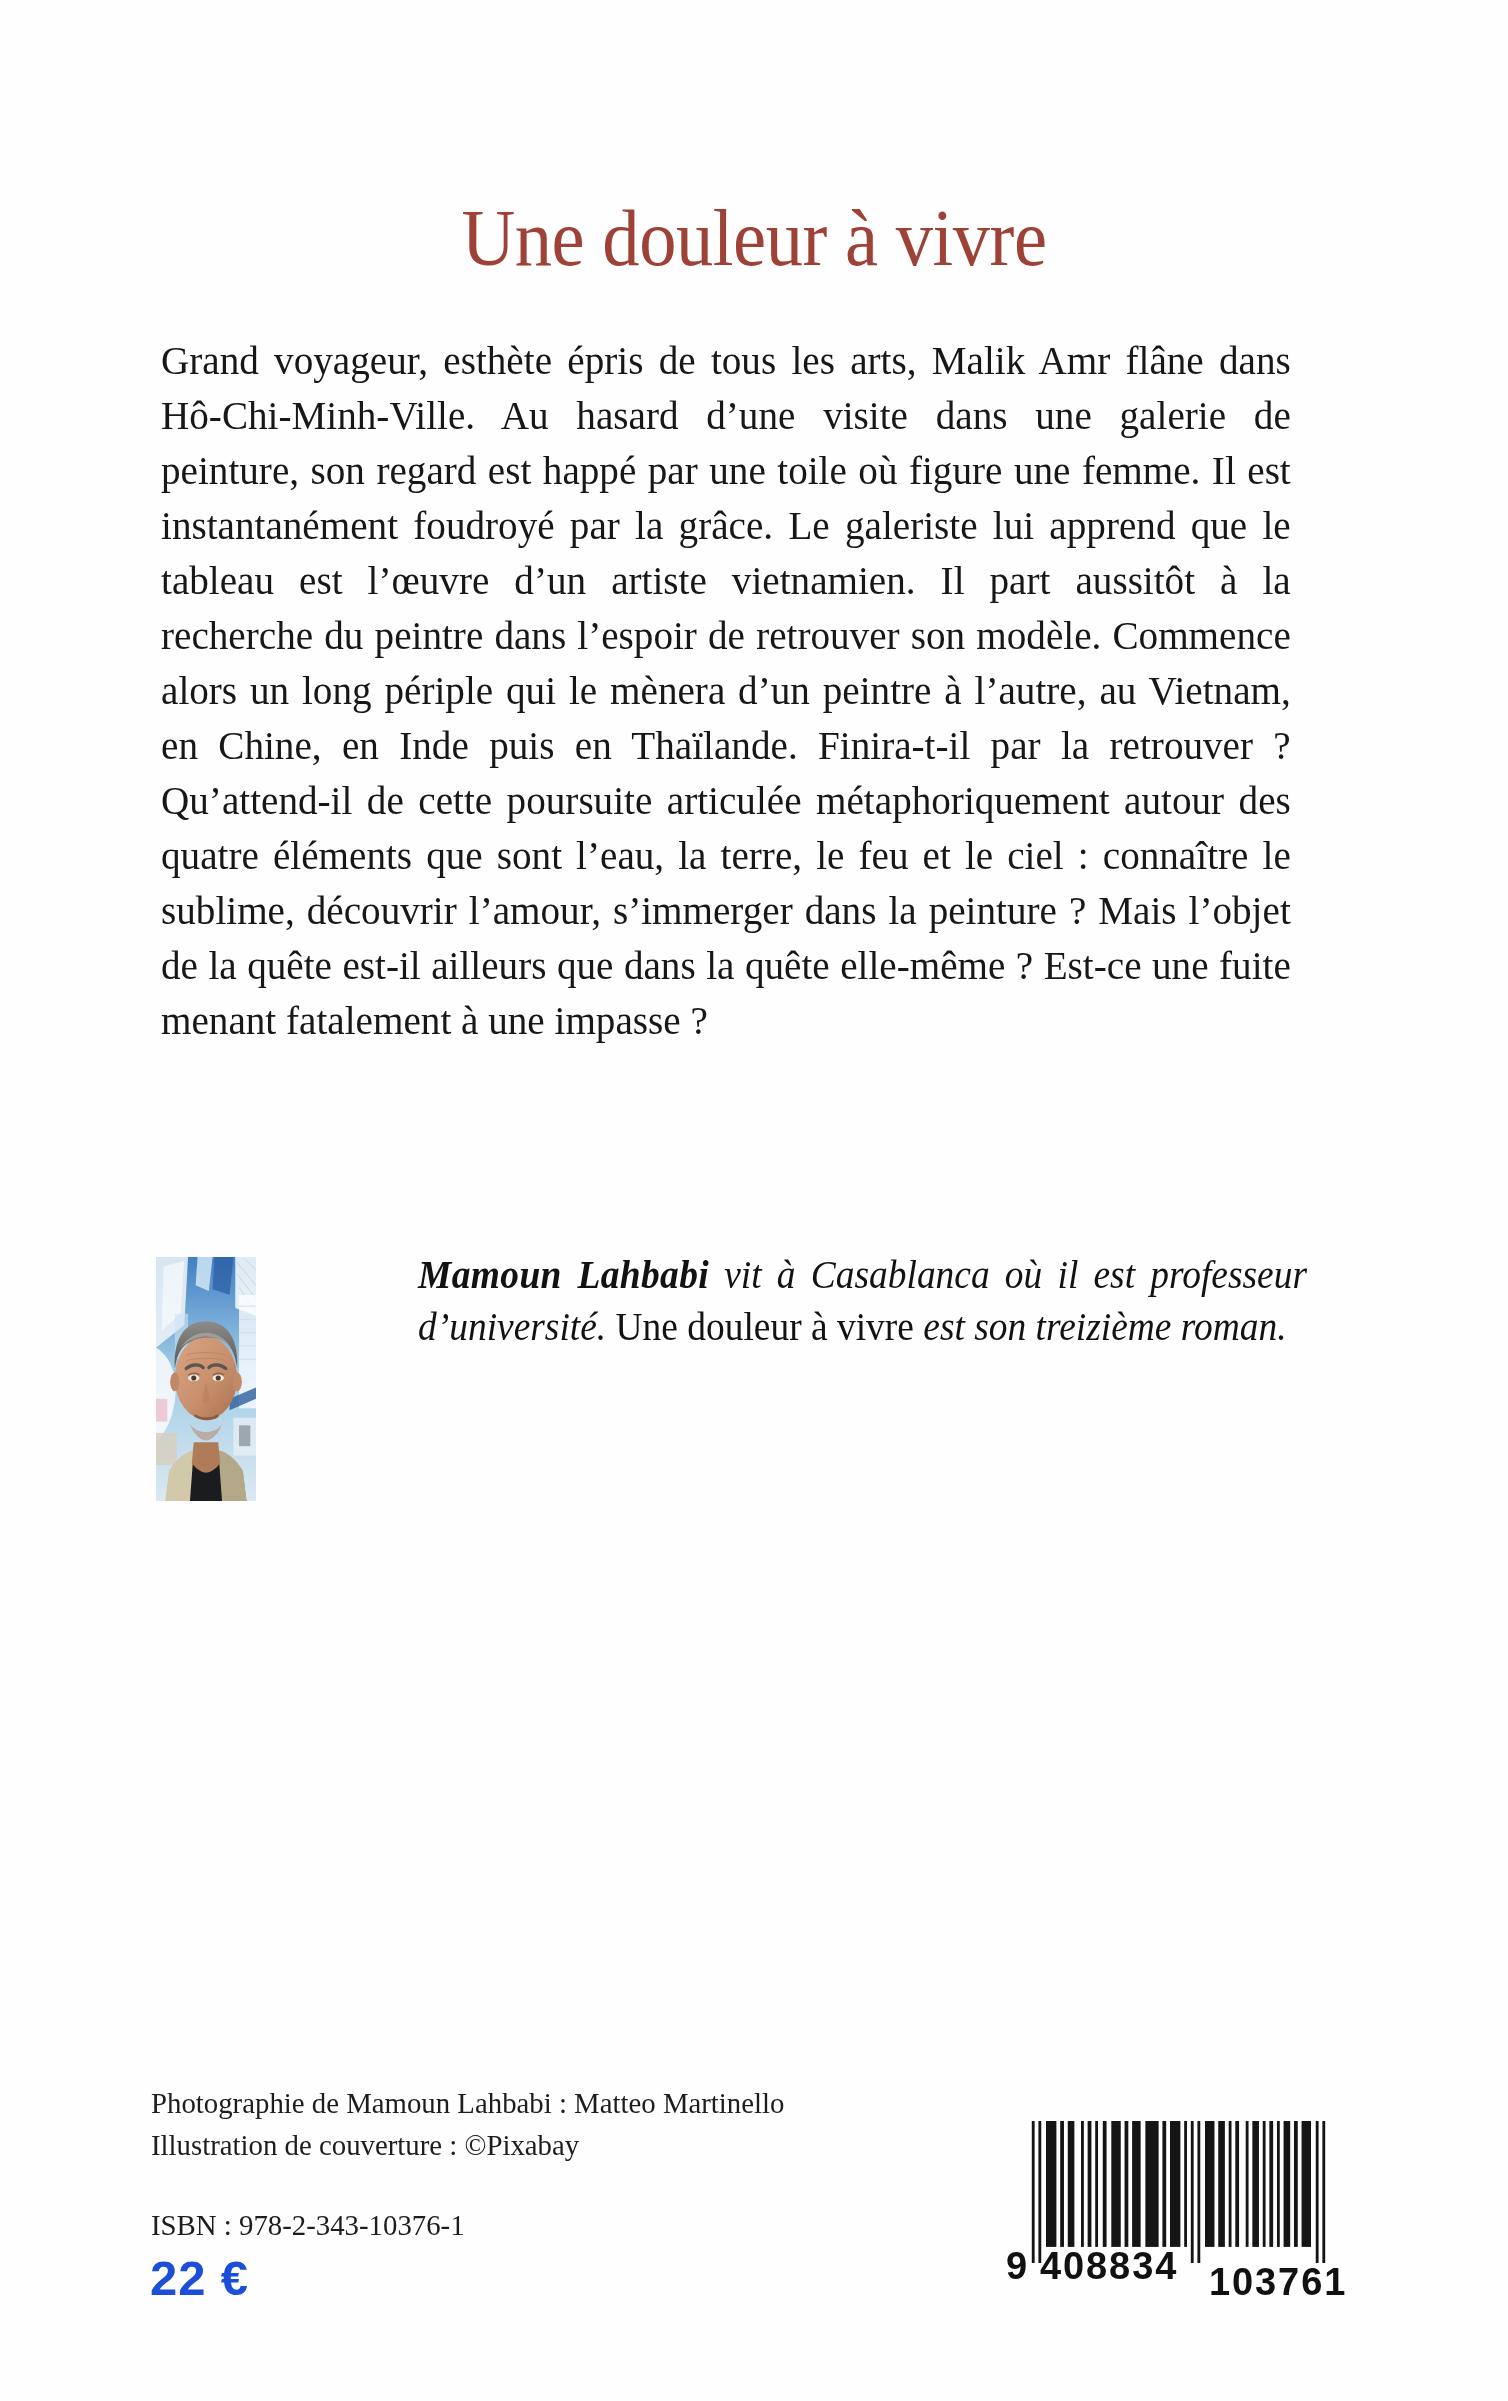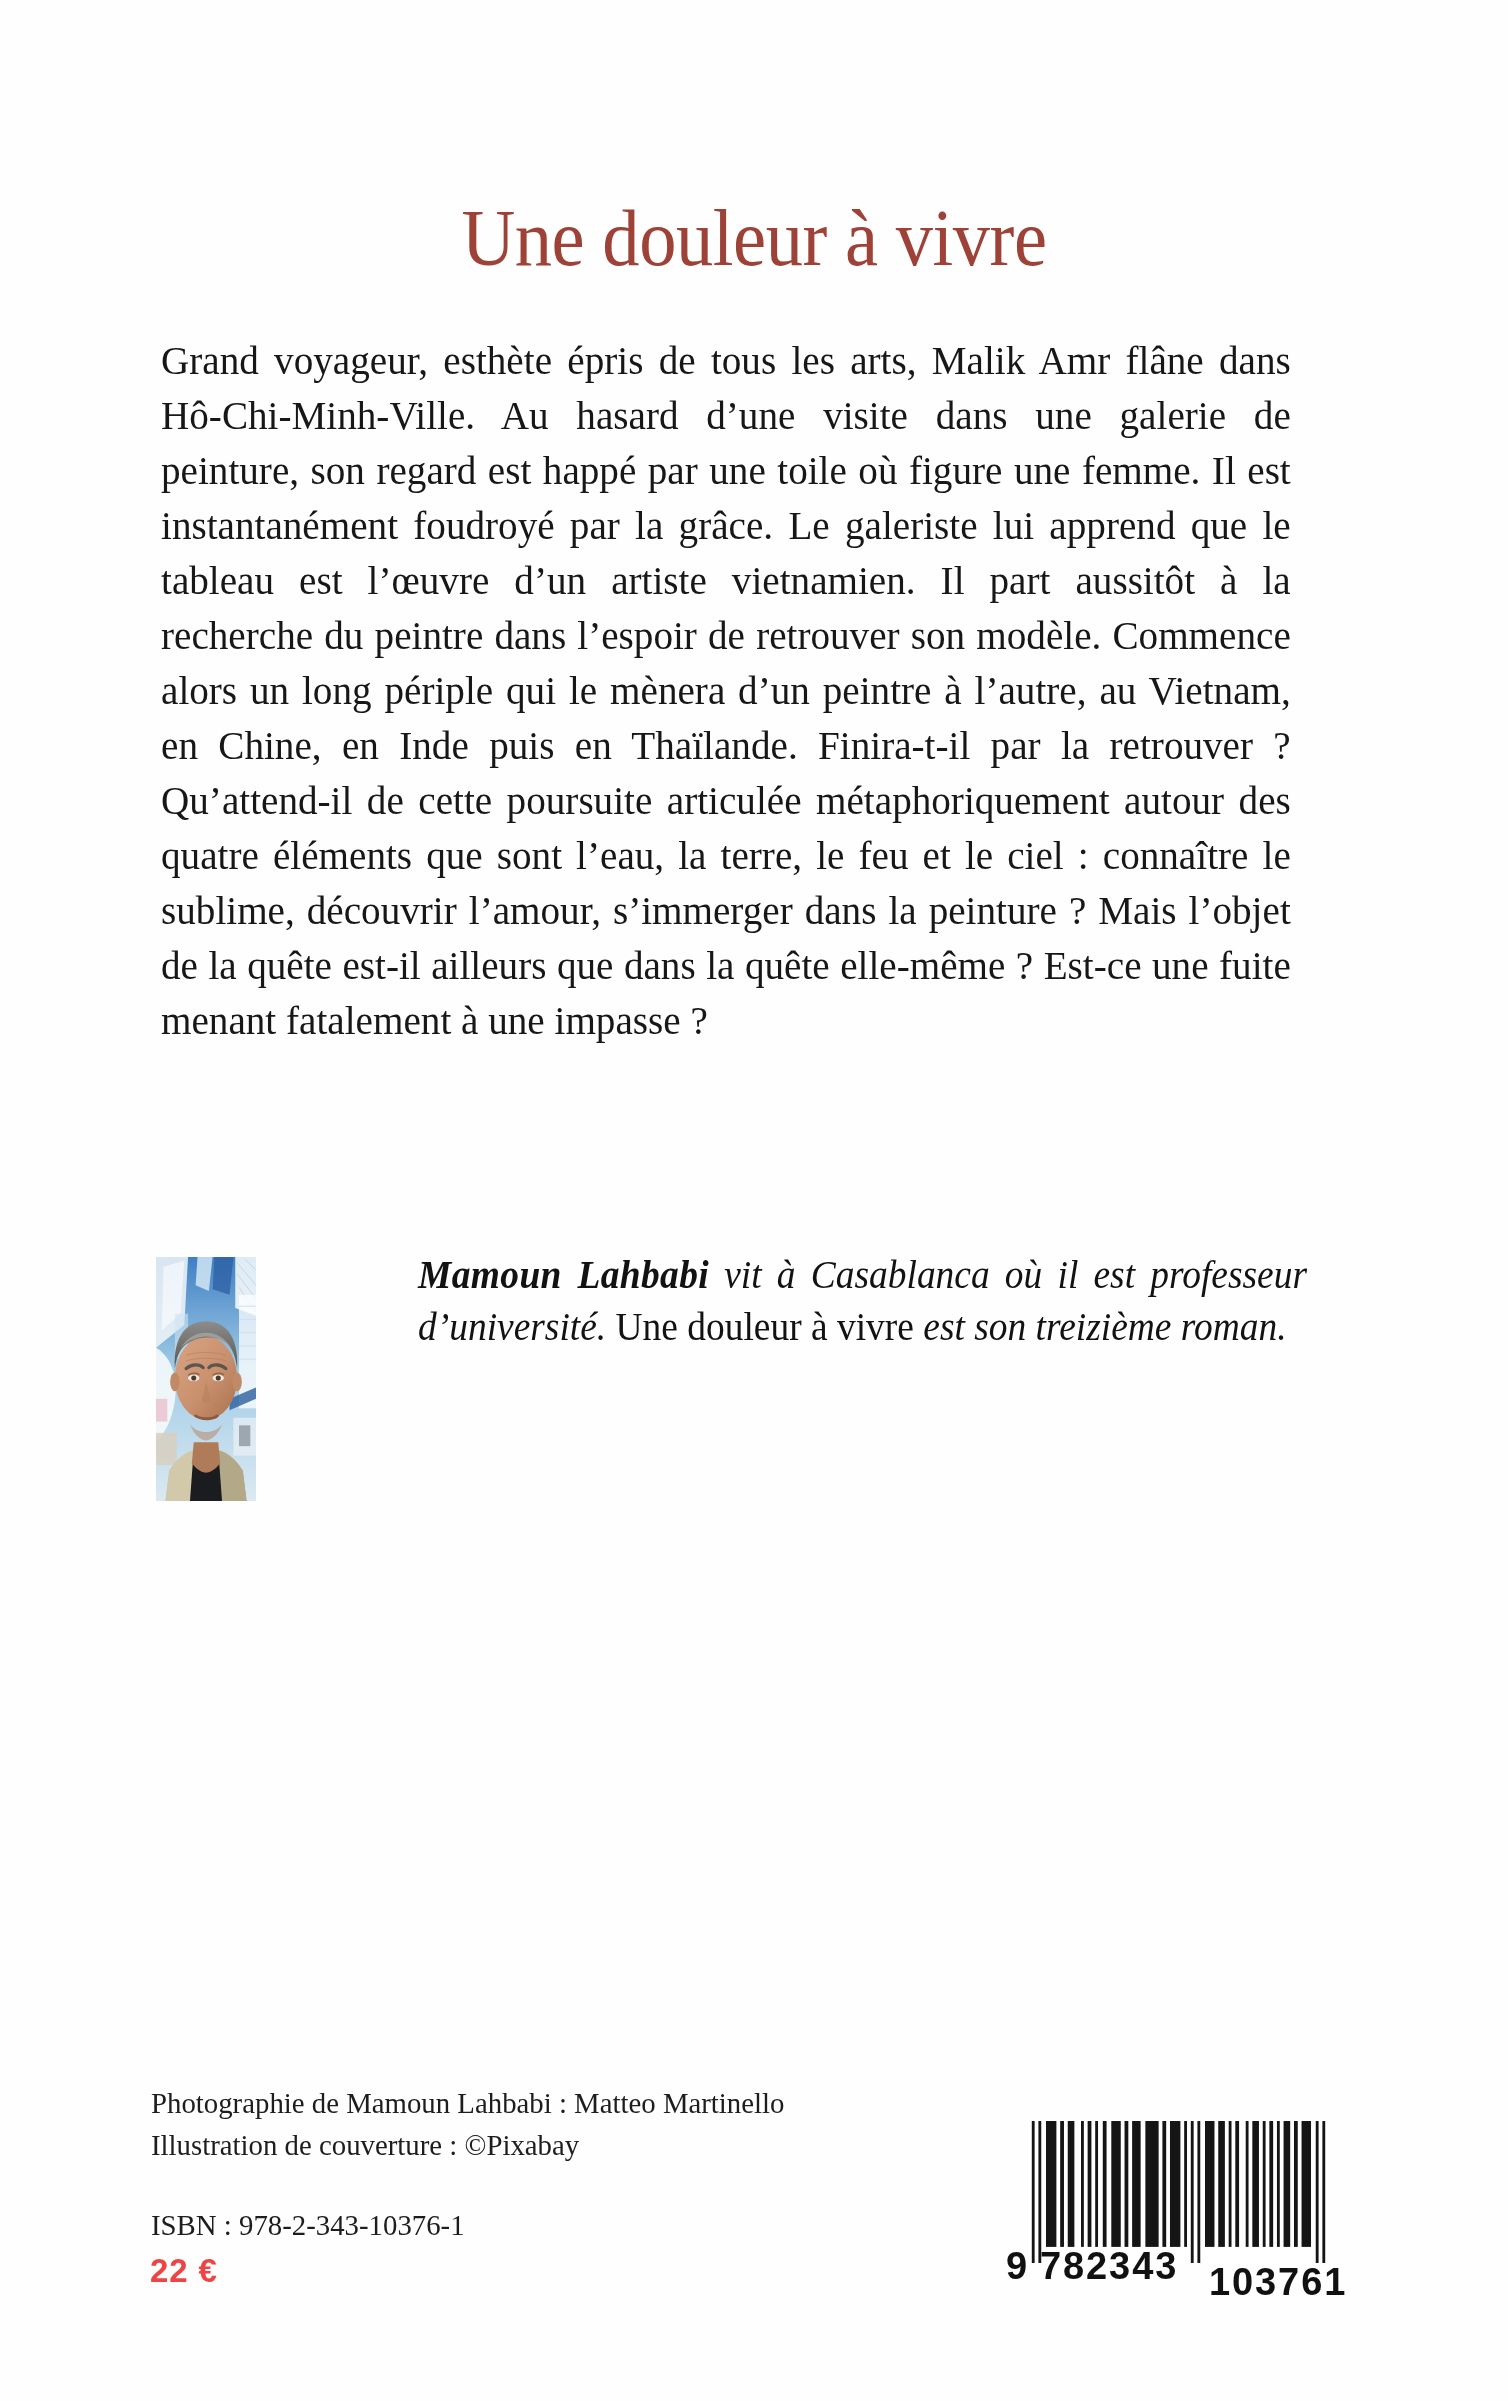--- a/index.html
+++ b/index.html
@@ -111,24 +111,24 @@
     white-space: nowrap;
     transform: scaleX(0.96);
     transform-origin: left top;
   }
 
   .price {
     position: absolute;
     left: 150px;
     top: 2254px;
     font-family: "Liberation Sans", sans-serif;
-    font-size: 33px;
+    font-size: 49px;
     font-weight: 700;
     letter-spacing: 0.9px;
-    color: #ef4444;
+    color: #1d4ed8;
     line-height: 1;
     white-space: nowrap;
   }
 
   
   .barcode {
     position: absolute;
     left: 1028px;
     top: 2121px;
     width: 301px;
@@ -310,18 +310,18 @@
         <rect x="289" y="0" width="10" height="133"></rect>
 
         <rect x="304" y="0" width="3" height="150"></rect>
         <rect x="311" y="0" width="3" height="150"></rect>
       </g>
     </svg>
   </div>
 
   <div class="barcode-digits">
     <span class="bd-a">9</span>
-    <span class="bd-b">782343</span>
+    <span class="bd-b">408834</span>
     <span class="bd-c">103761</span>
   </div>
 
 </div>
 
 
 </body></html>

